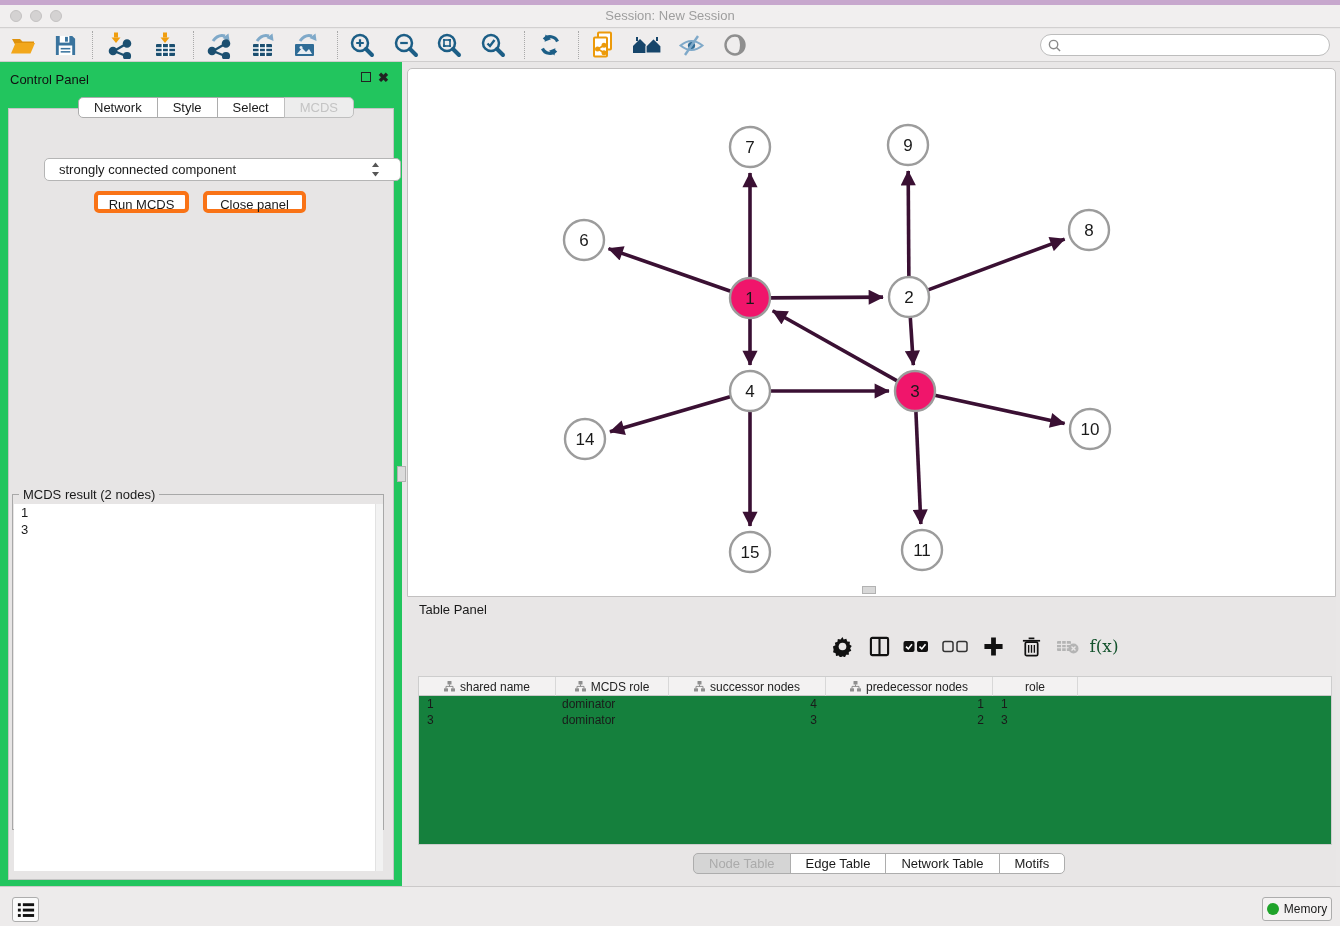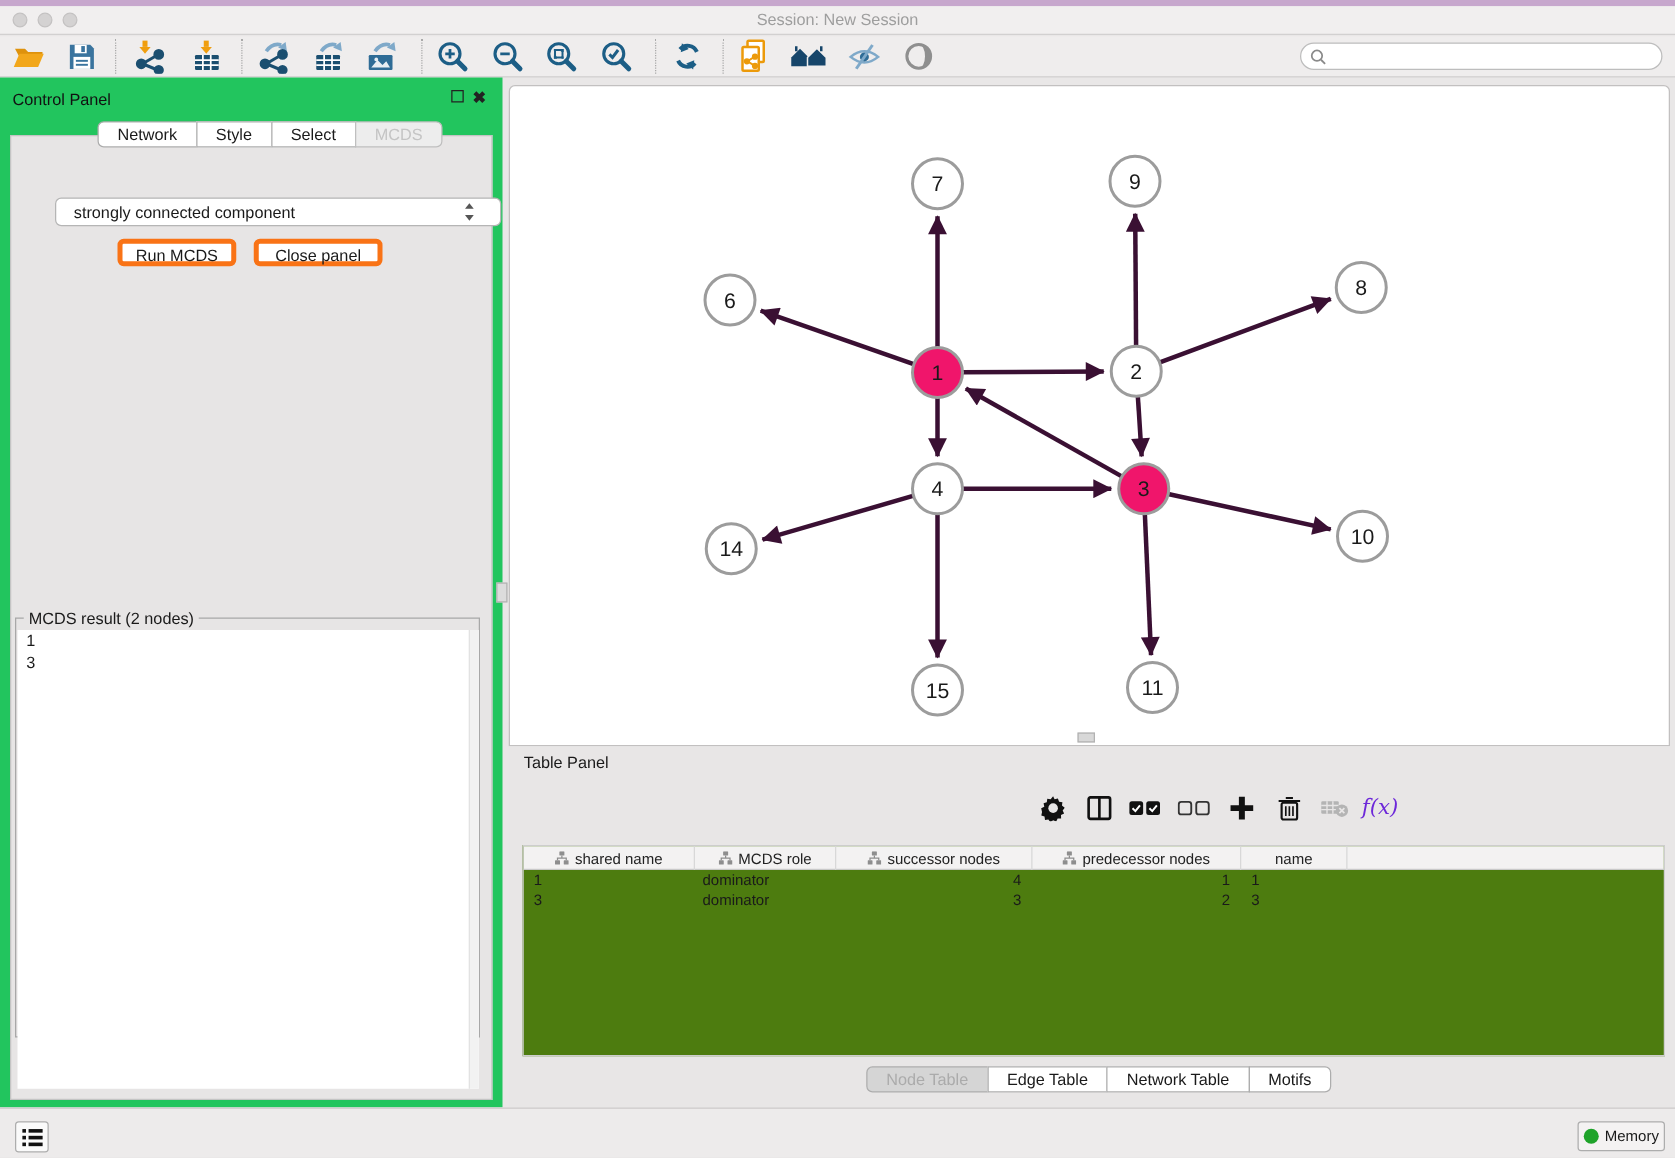--- a/index.html
+++ b/index.html
@@ -51,22 +51,22 @@
   .nw-dot svg{position:absolute;left:0;top:0}
   #nw-title{width:100%;text-align:center;font-size:12.5px;line-height:17px;color:#111}
   #graph-svg{position:absolute;left:0;top:18px}
   #h-grip{left:862px;top:586px;width:14px;height:8px;background:#D8D8D8;border:1px solid #B2B2B2;z-index:5}
   #v-grip{left:397px;top:466px;width:9px;height:16px;background:#DCDCDC;border:1px solid #B2B2B2;z-index:5}
 
   
   #table-panel{left:407px;top:597px;width:929px;height:289px;background:#E8E6E6}
   #tp-title{left:12px;top:5px;font-size:13px}
   .ttool{position:absolute;top:33px;width:34px;height:32px;display:flex;align-items:center;justify-content:center}
-  #fx-btn{font-family:"DejaVu Serif",serif;font-style:italic;font-size:17px;color:#6d28d9}
-  #node-table{left:11px;top:79px;width:914px;height:169px;background:#4d7c0f;border:1px solid #CDCDCD}
+  #fx-btn{font-family:"DejaVu Serif",serif;font-size:17px;color:#14532d}
+  #node-table{left:11px;top:79px;width:914px;height:169px;background:#15803d;border:1px solid #CDCDCD}
   #nt-header{display:flex;height:19px;background:#F3F2F2;border-bottom:1px solid #C9C9C9}
   .hcell{height:19px;border-right:1px solid #D8D8D8;display:flex;align-items:center;justify-content:center;gap:5px;font-size:12px;color:#222}
   .hicon{flex:none}
   .trow{display:flex;height:16px;font-size:12px}
   .tcell{height:16px;line-height:16px;white-space:nowrap;overflow:hidden}
   .al{text-align:left;padding-left:8px}
   .ar{text-align:right;padding-right:9px}
   #tp-tabs{left:286px;top:256px}
 
   
@@ -420,21 +420,21 @@
             <g fill="#8E8E8E">
               <rect x="3.5" y="0" width="4" height="3.4" rx="0.5"></rect>
               <rect x="0" y="7.2" width="4" height="3.4" rx="0.5"></rect>
               <rect x="7" y="7.2" width="4" height="3.4" rx="0.5"></rect>
             </g>
             <path d="M5.5 3.4v2M2 7.2V5.4h7v1.8" stroke="#8E8E8E" fill="none"></path>
           </svg>
           <span>predecessor nodes</span>
         </div>
       <div class="hcell" style="width:85px">
-          <span>name</span>
+          <span>role</span>
         </div>
     </div>
     <div class="trow">
       <div class="tcell al" style="width:137px">1</div>
       <div class="tcell al" style="width:113px;padding-left:6px">dominator</div>
       <div class="tcell ar" style="width:157px">4</div>
       <div class="tcell ar" style="width:167px">1</div>
       <div class="tcell al" style="width:85px">1</div>
     </div>
     <div class="trow">

